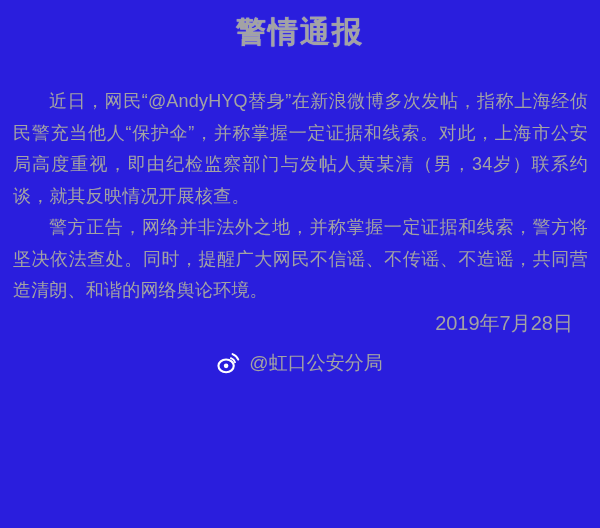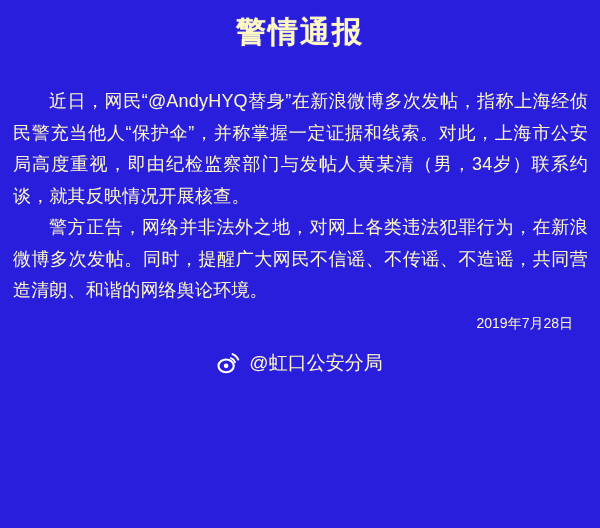--- a/index.html
+++ b/index.html
@@ -37,21 +37,21 @@
   }
   .body p {
     margin: 0;
     text-indent: 2em;
     word-break: break-all;
   }
   .date {
     margin-top: 4px;
     padding-right: 27px;
     text-align: right;
-    font-size: 14px;
+    font-size: 20px;
     line-height: 24px;
   }
   .footer {
     margin-top: 15px;
     display: flex;
     justify-content: center;
     align-items: center;
     gap: 9px;
     font-size: 19px;
     font-weight: 500;
@@ -61,27 +61,27 @@
     display: inline-flex;
     width: 23px;
     height: 23px;
     align-items: flex-end;
   }
   .weibo-icon svg { display: block; }
 </style>
 </head>
 <body>
 
-<div class="page" style="background: rgb(42, 30, 221); color: #fef9c3;">
+<div class="page" style="background: rgb(42, 30, 221); color: #a3a3a3;">
 
   <h1 class="title">警情通报</h1>
 
   <div class="body">
     <p>近日，网民“@AndyHYQ替身”在新浪微博多次发帖，指称上海经侦民警充当他人“保护伞”，并称掌握一定证据和线索。对此，上海市公安局高度重视，即由纪检监察部门与发帖人黄某清（男，34岁）联系约谈，就其反映情况开展核查。</p>
-    <p>警方正告，网络并非法外之地，对网上各类违法犯罪行为，在新浪微博多次发帖。同时，提醒广大网民不信谣、不传谣、不造谣，共同营造清朗、和谐的网络舆论环境。</p>
+    <p>警方正告，网络并非法外之地，并称掌握一定证据和线索，警方将坚决依法查处。同时，提醒广大网民不信谣、不传谣、不造谣，共同营造清朗、和谐的网络舆论环境。</p>
   </div>
 
   <div class="date">2019年7月28日</div>
 
   <div class="footer">
     <span class="weibo-icon">
       <svg viewBox="0 0 24 24" width="23" height="23" aria-hidden="true">
         <ellipse cx="9.5" cy="15.5" rx="8" ry="6.6" fill="none" stroke="#ffffff" stroke-width="2.2"></ellipse>
         <circle cx="9.5" cy="15.5" r="2.4" fill="#ffffff"></circle>
         <path d="M14.5 7.5 a6.5 6.5 0 0 1 4.3 4.2" fill="none" stroke="#ffffff" stroke-width="2" stroke-linecap="round"></path>

